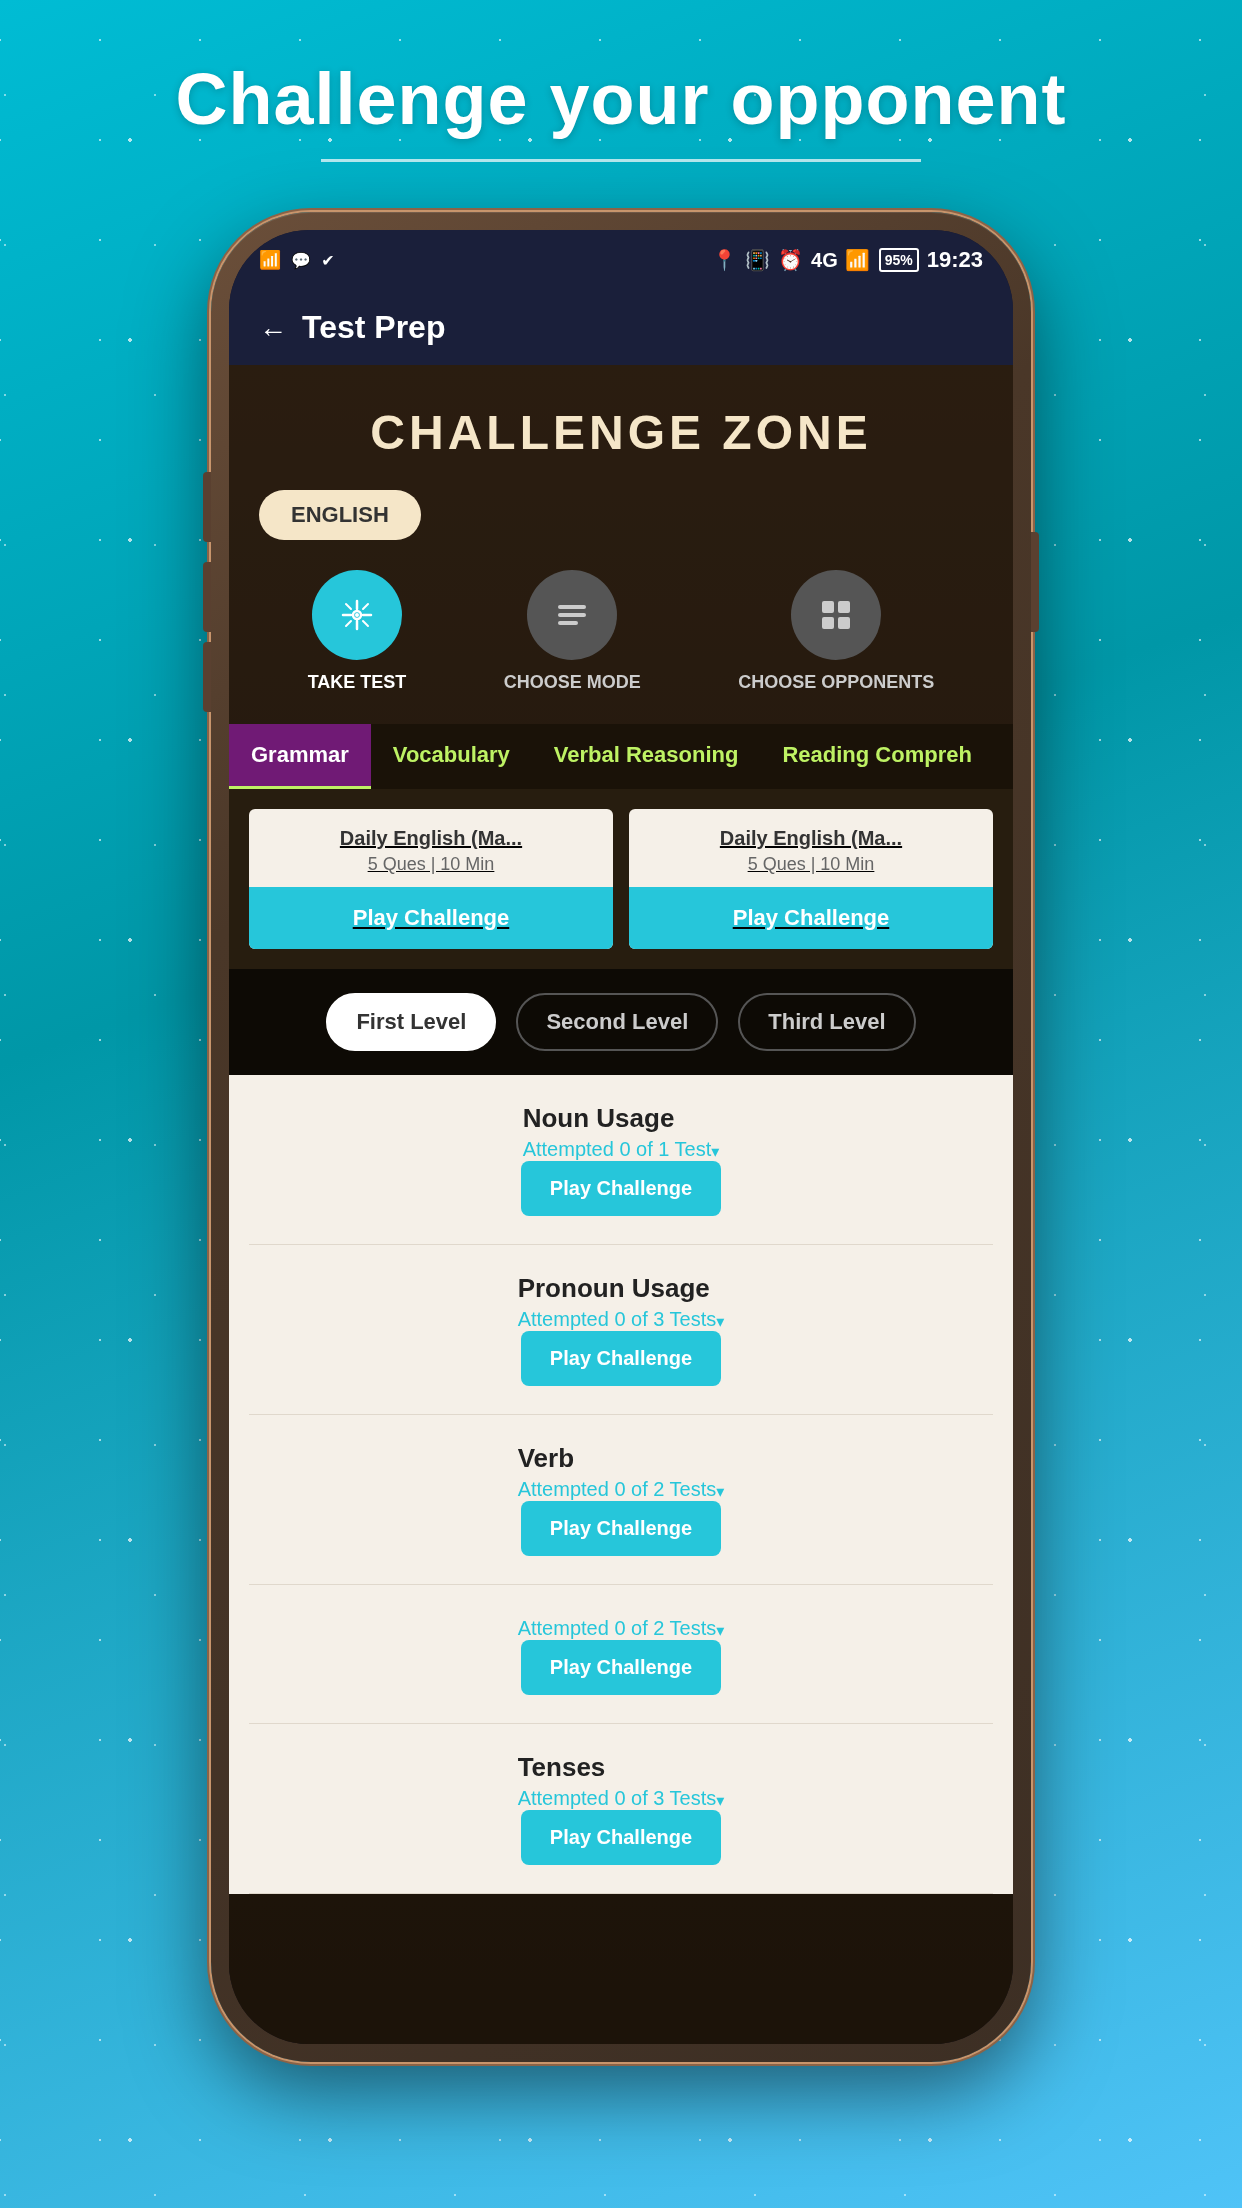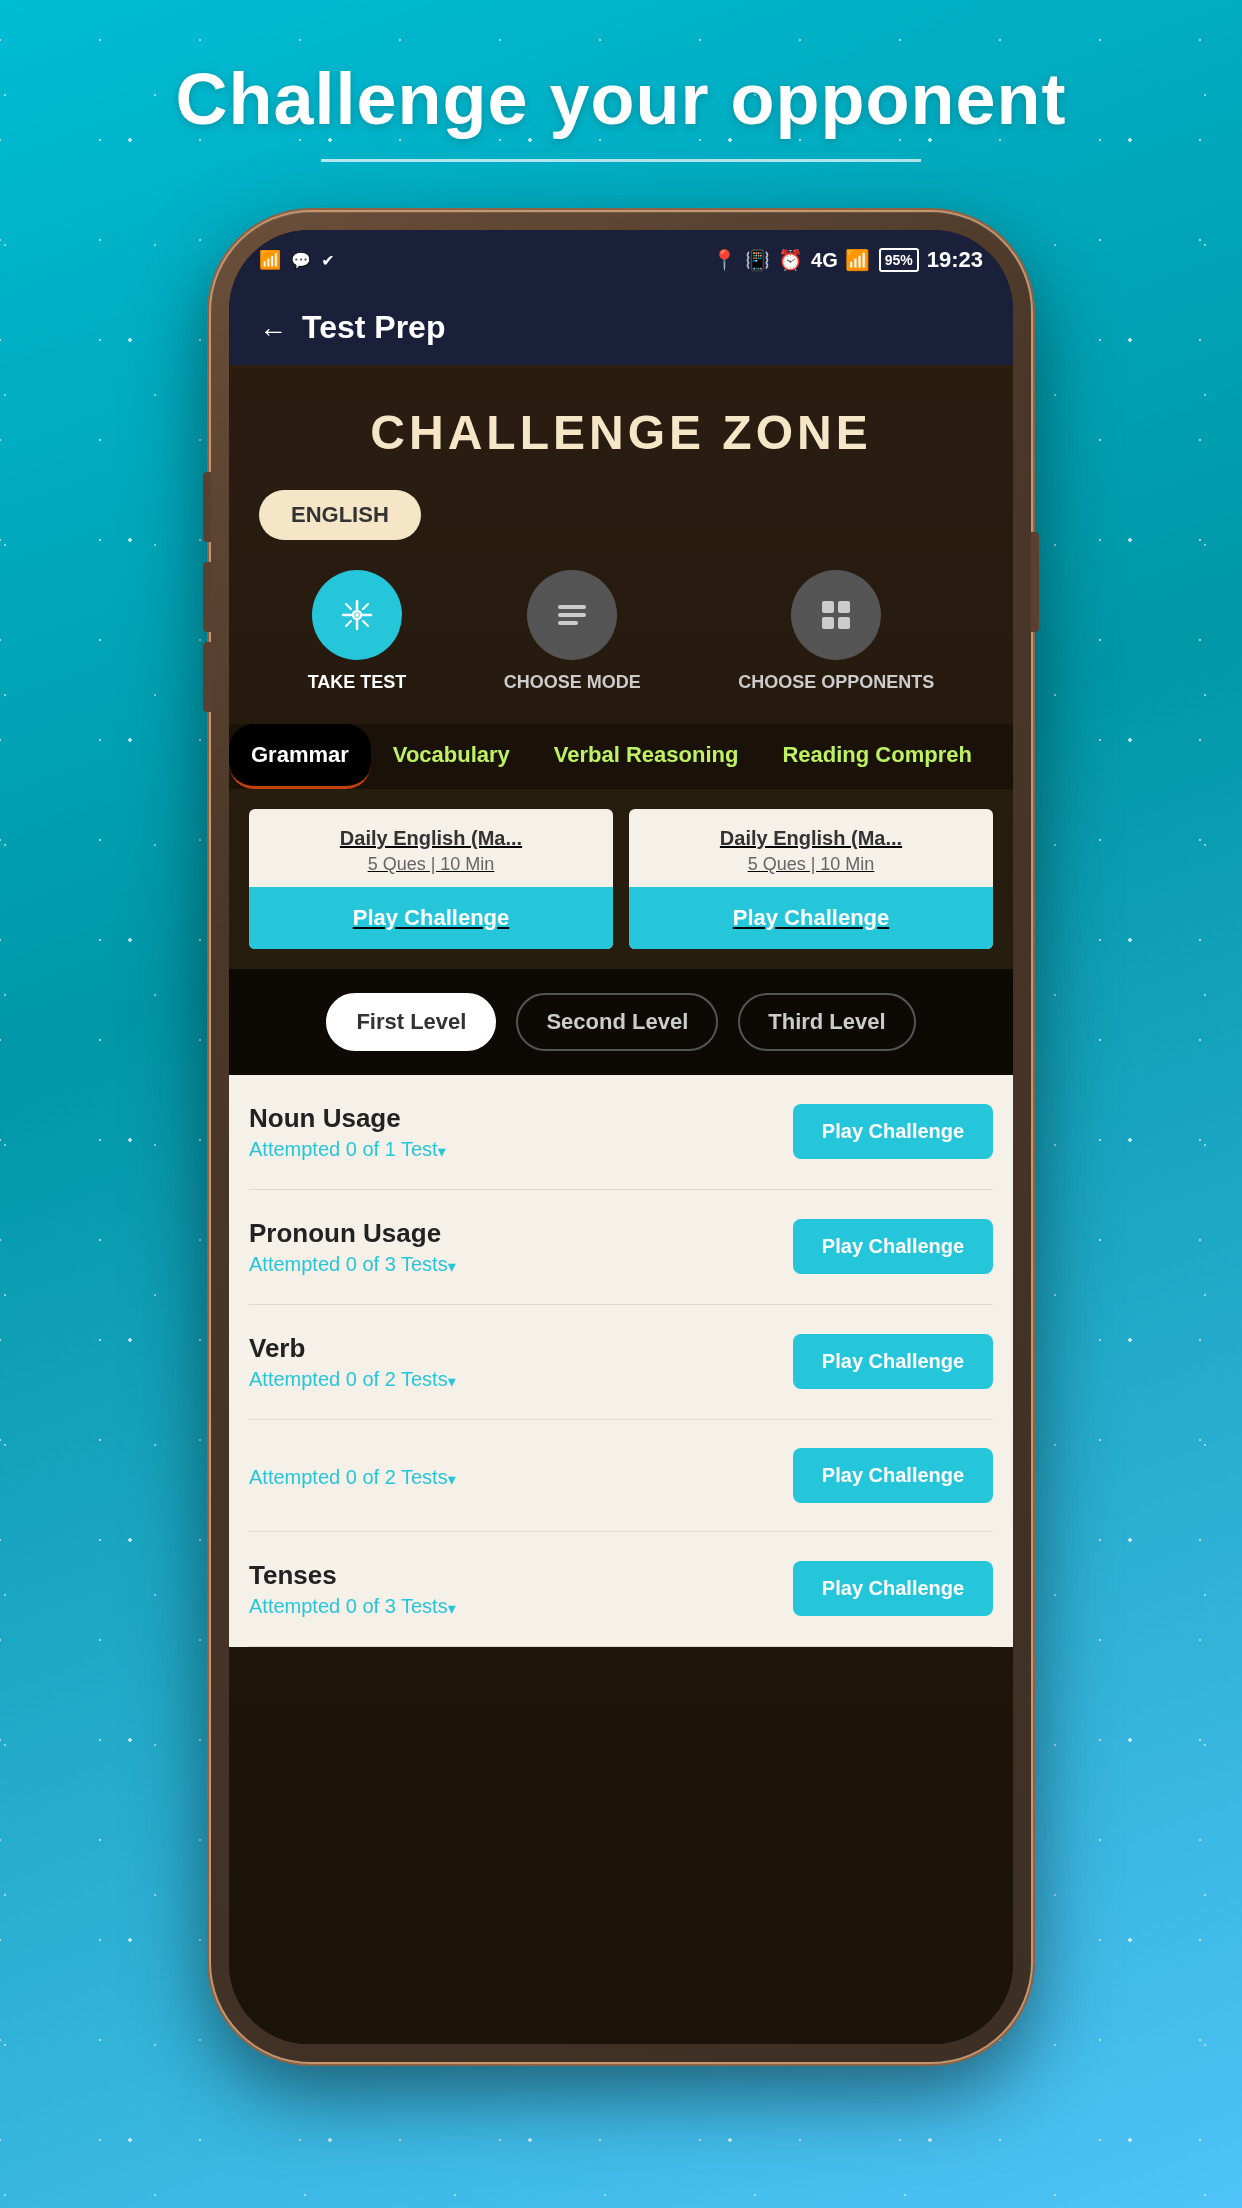--- a/index.html
+++ b/index.html
@@ -297,23 +297,22 @@
       font-size: 22px;
       font-weight: bold;
       white-space: nowrap;
       cursor: pointer;
       color: #bef264;
       border-bottom: 3px solid transparent;
     }
 
     .subject-tab.active {
       color: white;
-      background: #000000;
-      border-bottom: 3px solid #c2410c;
-      border-radius: 25px;
+      background: #701a75;
+      border-bottom: 3px solid #bef264;
     }
 
     
     .daily-cards {
       display: flex;
       gap: 16px;
       padding: 20px 20px;
       background: rgba(40, 30, 15, 0.9);
     }
 
@@ -385,20 +384,21 @@
       background: #f5f0e8;
       padding: 0 20px;
     }
 
     .topic-item {
       display: flex;
       justify-content: space-between;
       align-items: center;
       padding: 28px 0;
       border-bottom: 1px solid #e0d8cc;
+      flex-direction: column;
     }
 
     .topic-left {
       flex: 1;
     }
 
     .topic-name {
       font-size: 26px;
       font-weight: bold;
       color: #222;

